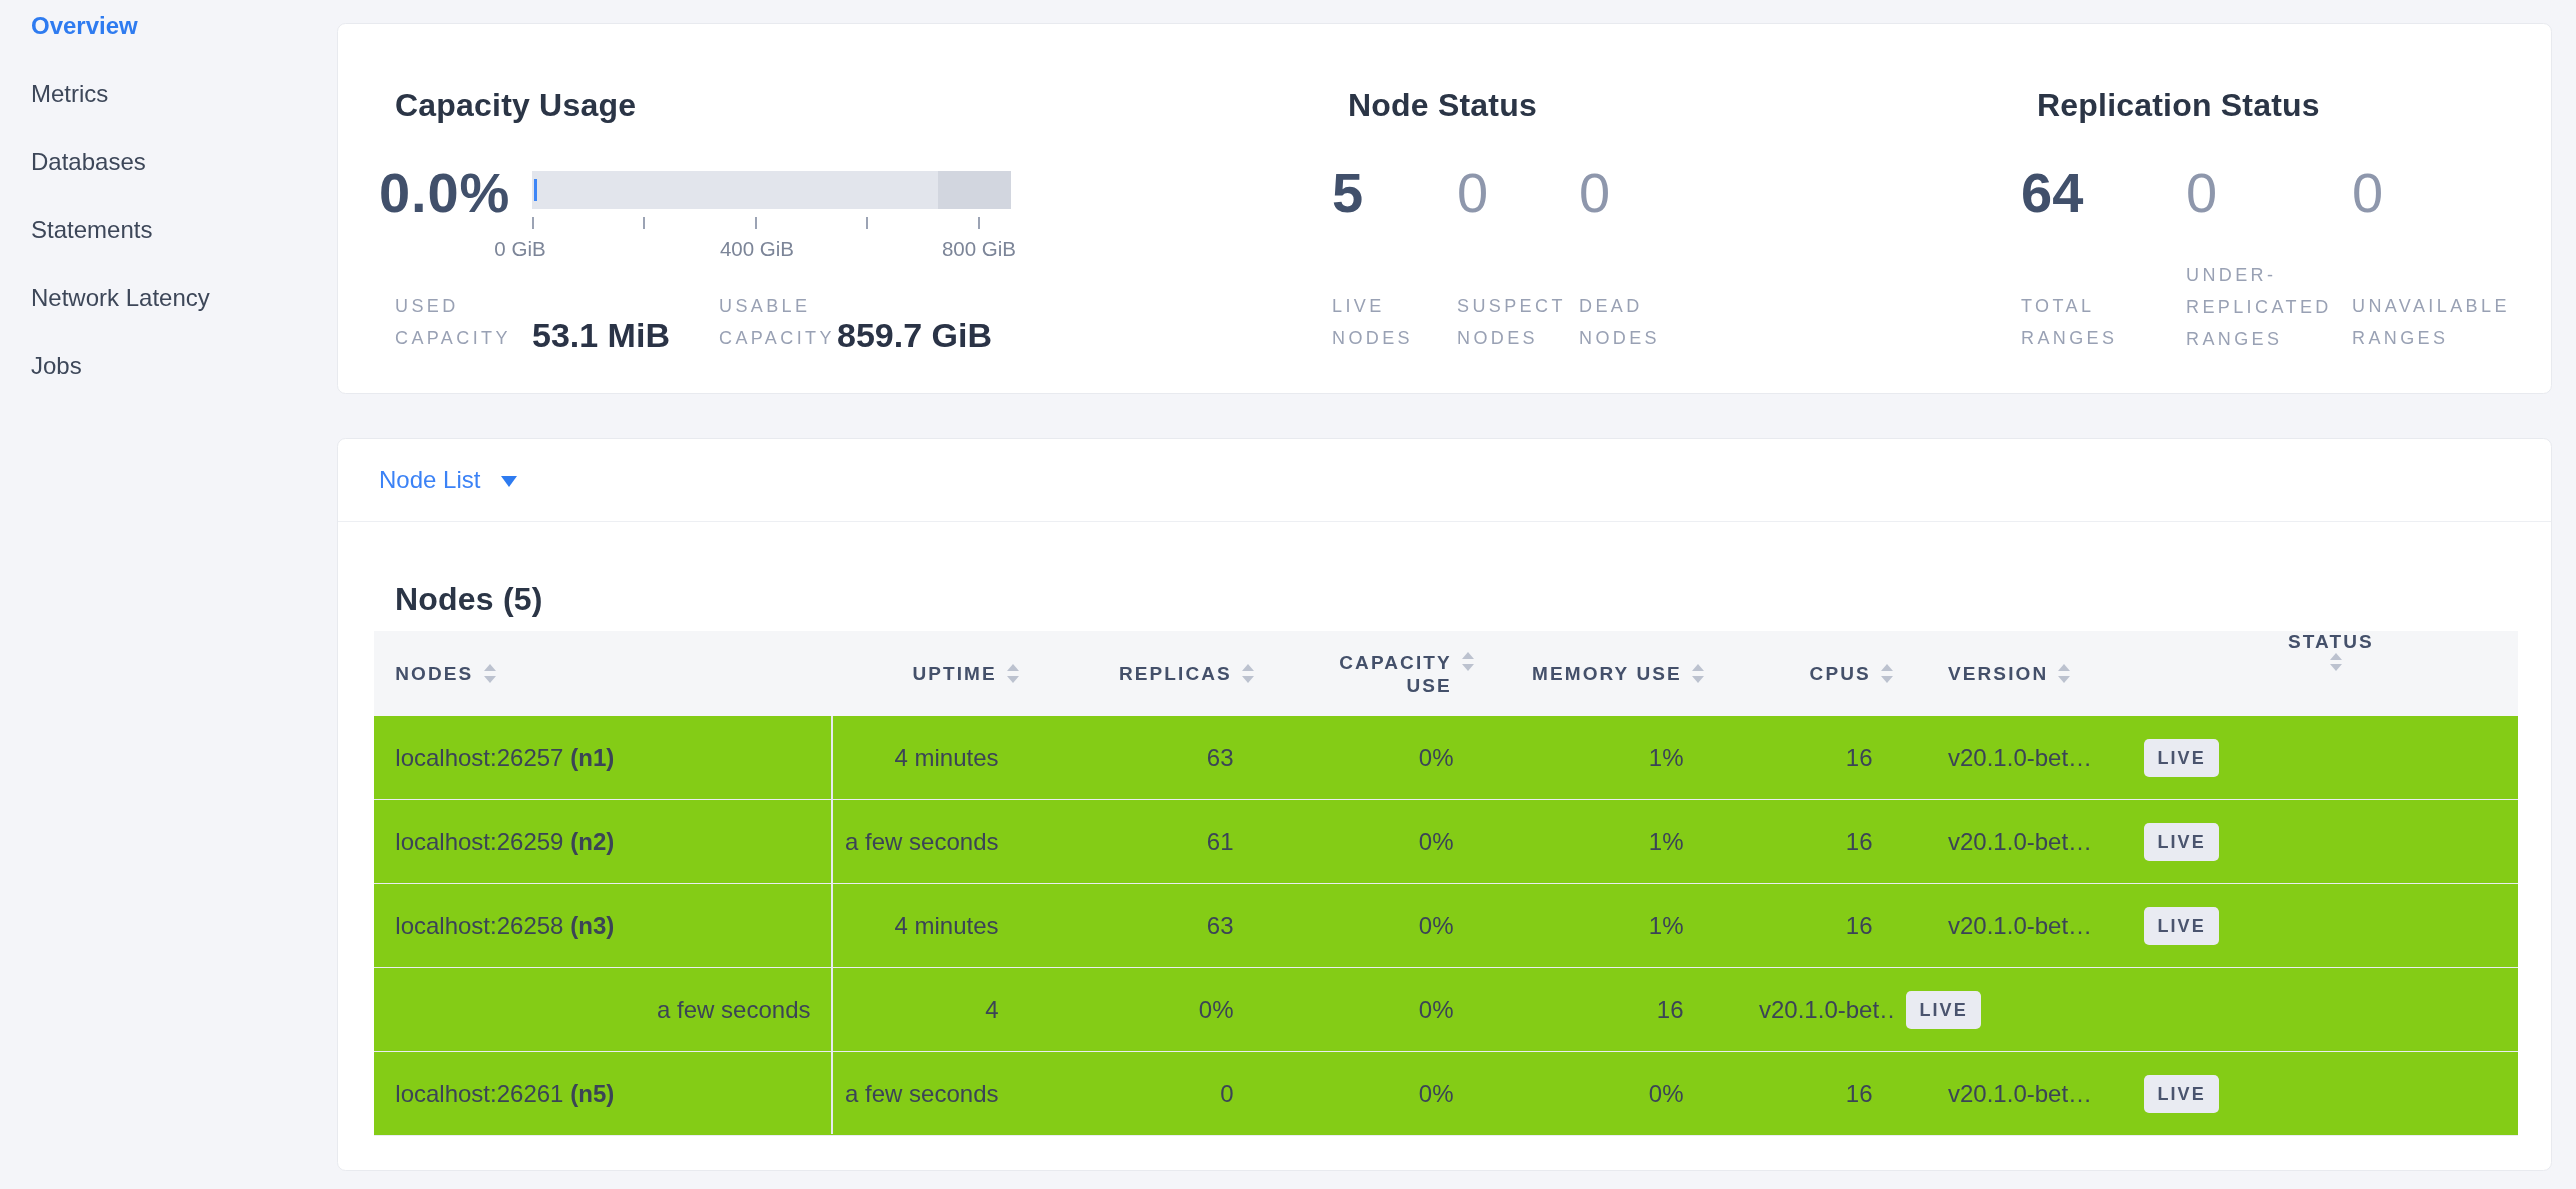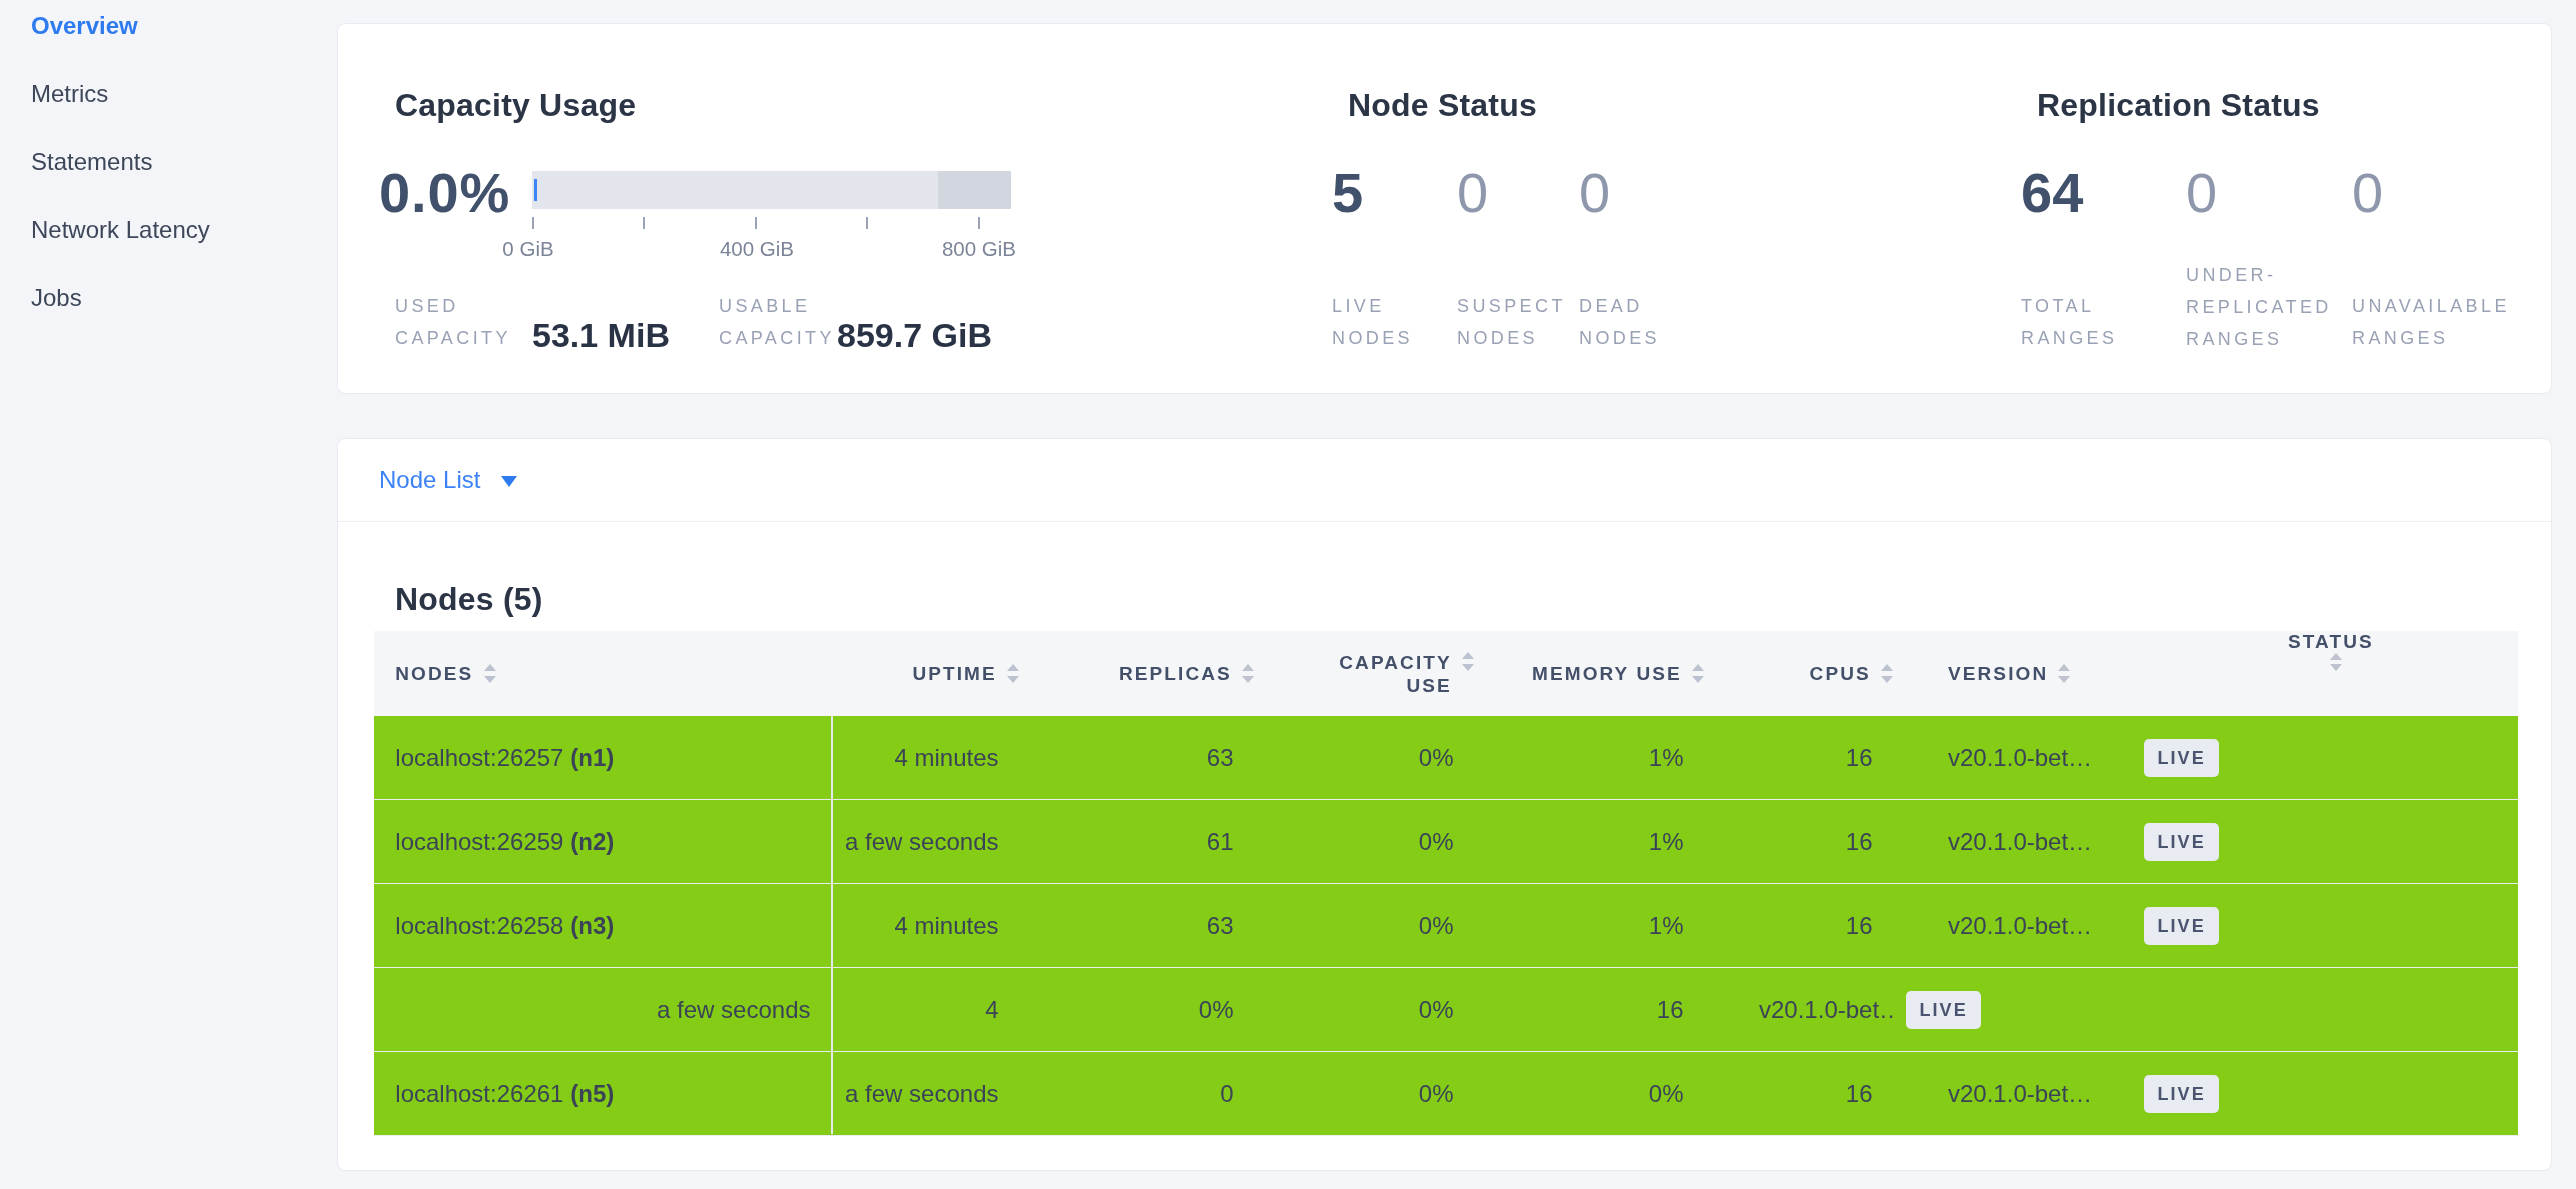--- a/index.html
+++ b/index.html
@@ -110,40 +110,41 @@
     font-size:18px;font-weight:700;letter-spacing:2.1px;line-height:38px;
     padding:0 13.6px;
   }
 </style>
 </head>
 <body>
 
 <nav class="sidebar">
   <div class="side-item active">Overview</div>
   <div class="side-item">Metrics</div>
+  <div class="side-item">Databases</div>
   <div class="side-item">Statements</div>
   <div class="side-item">Network Latency</div>
   <div class="side-item">Jobs</div>
 </nav>
 
 <section class="card card-summary">
 
   <h2 class="sec-title" style="left:41px">Capacity Usage</h2>
   <div class="cap-big">0.0%</div>
 
   <div class="bar">
     <div class="bar-dark"></div>
     <div class="bar-used"></div>
   </div>
   <div class="tickmark" style="left:194px"></div>
   <div class="tickmark" style="left:305px"></div>
   <div class="tickmark" style="left:417px"></div>
   <div class="tickmark" style="left:528px"></div>
   <div class="tickmark" style="left:640px"></div>
-  <div class="ticklabel" style="left:190px">0 GiB</div>
+  <div class="ticklabel" style="left:182px">0 GiB</div>
   <div class="ticklabel" style="left:419px">400 GiB</div>
   <div class="ticklabel" style="left:641px">800 GiB</div>
 
   <div class="stat-label" style="left:57px">USED
 CAPACITY</div>
   <div class="stat-value" style="left:194px">53.1 MiB</div>
   <div class="stat-label" style="left:381px">USABLE
 CAPACITY</div>
   <div class="stat-value" style="left:499px">859.7 GiB</div>
 

